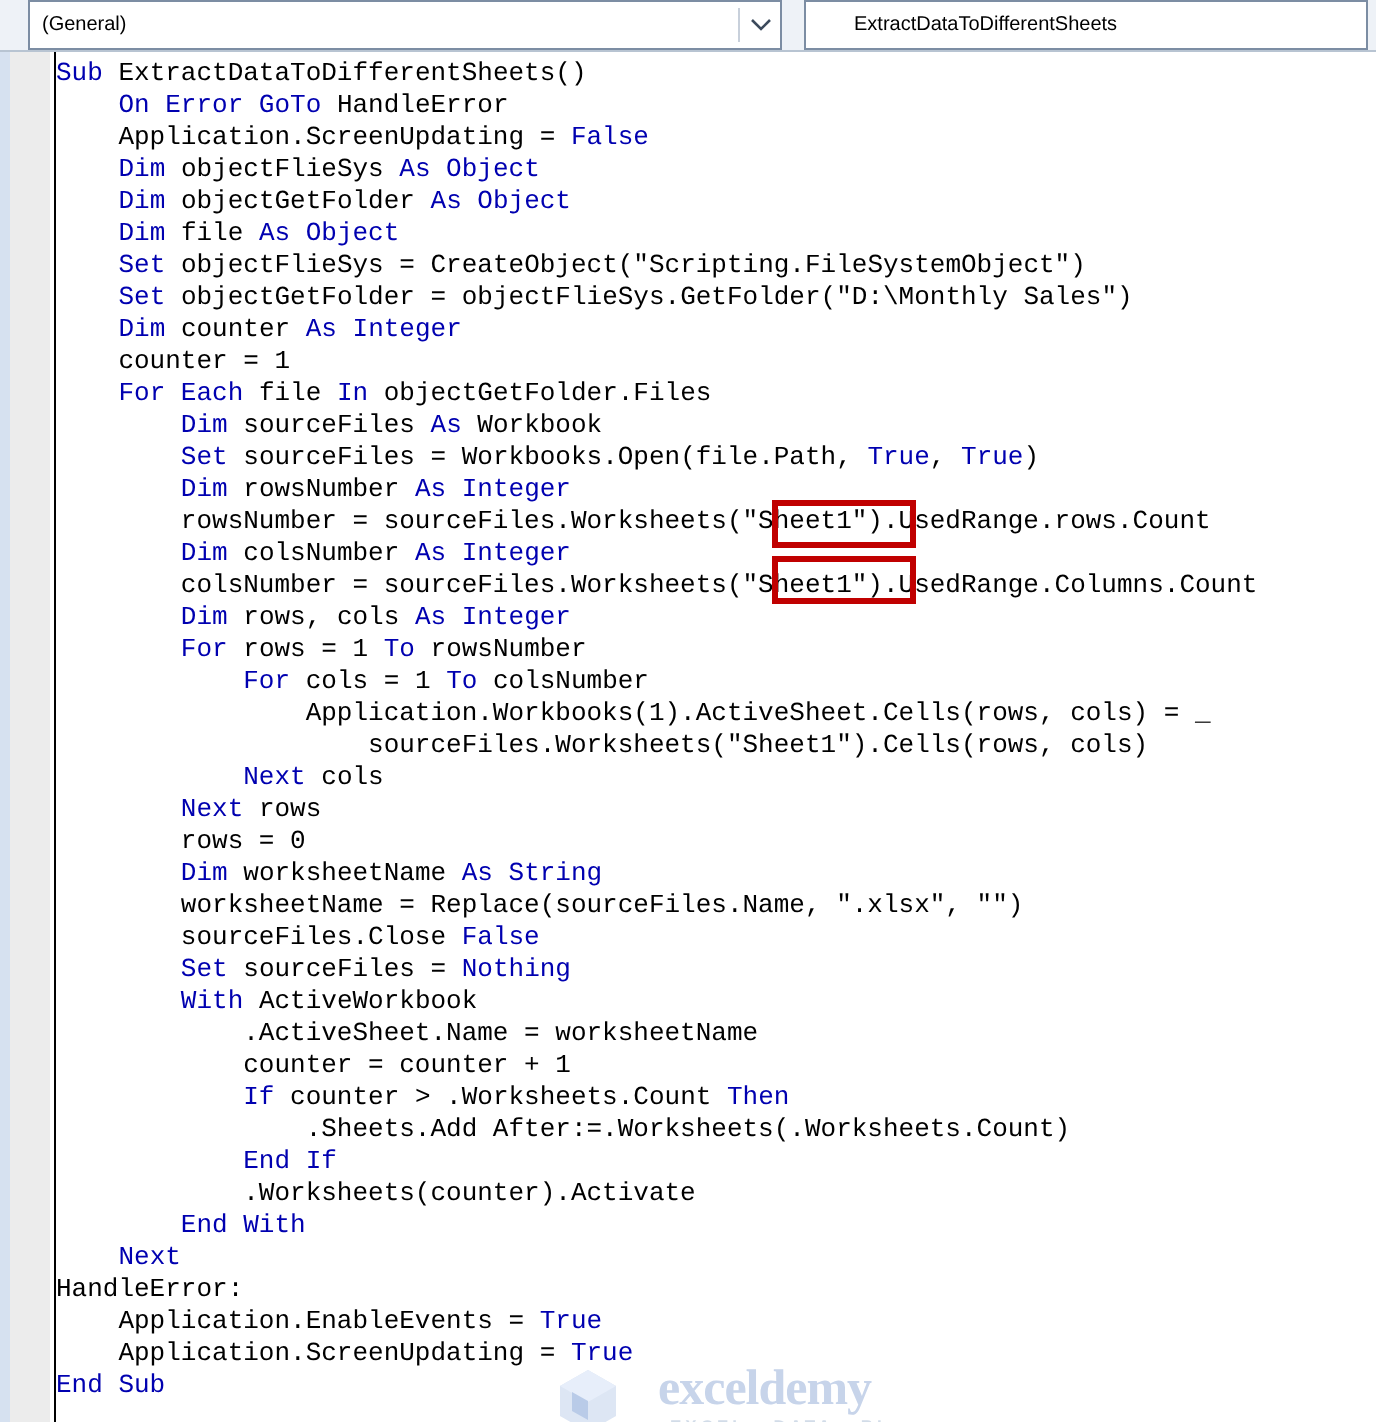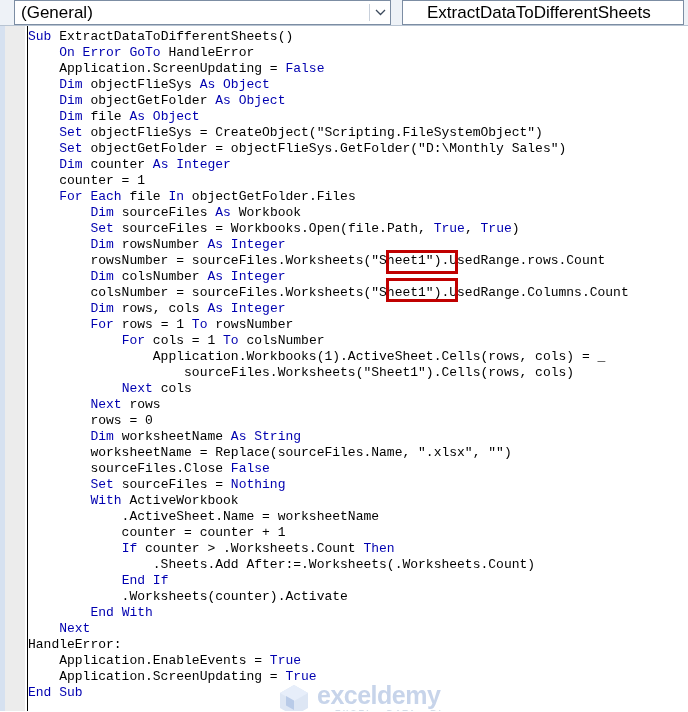--- a/index.html
+++ b/index.html
@@ -37,21 +37,21 @@
   }
 
   .combo {
     height: 25px;
     background: #ffffff;
     border: 1px solid #7c8da3;
     display: flex;
     align-items: center;
     box-sizing: border-box;
     font-family: "Liberation Sans", sans-serif;
-    font-size: 17px;
+    font-size: 10px;
     color: #000000;
   }
 
   #object-combo {
     width: 377px;
     margin-left: 10px;
   }
   #procedure-combo {
     width: 282px;
     margin-left: 11px;
@@ -166,23 +166,23 @@
     pointer-events: none;
     user-select: none;
   }
   #watermark-logo {
     position: absolute;
     left: 0;
     top: 2px;
   }
   #watermark-name {
     position: absolute;
-    left: 40px;
+    left: 52px;
     top: 0px;
-    font-family: Liberation Sans, sans-serif;
+    font-family: Liberation Serif, serif;
     font-size: 25px;
     font-weight: bold;
     color: #c7d4ea;
     letter-spacing: -0.5px;
     line-height: 28px;
   }
   #watermark-tagline {
     position: absolute;
     left: 58px;
     top: 27px;

